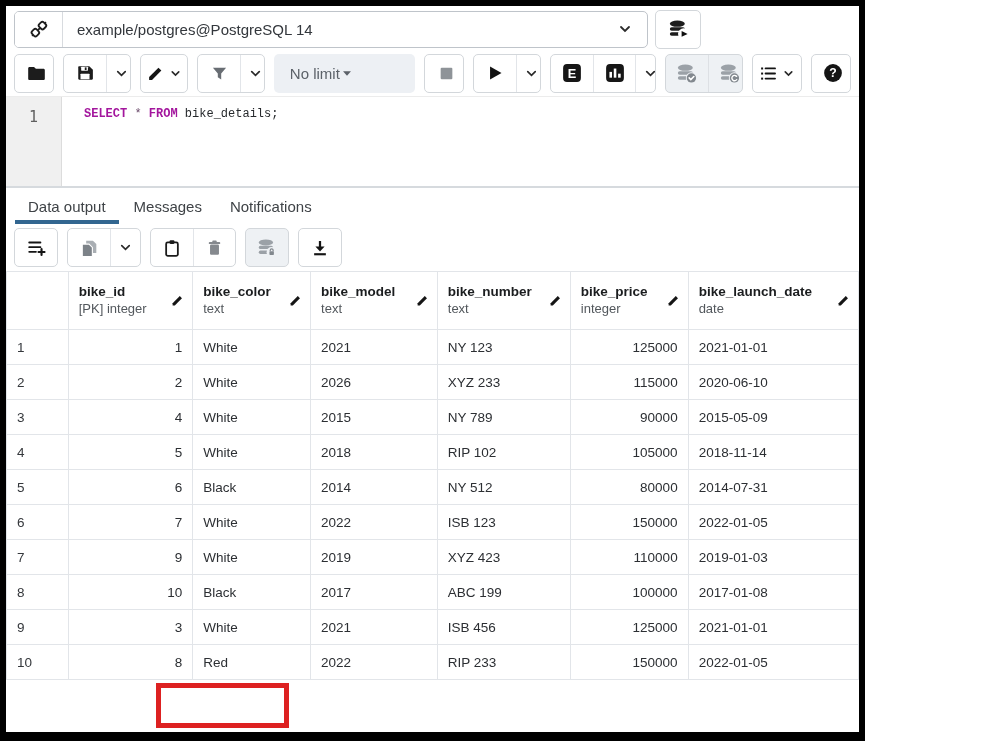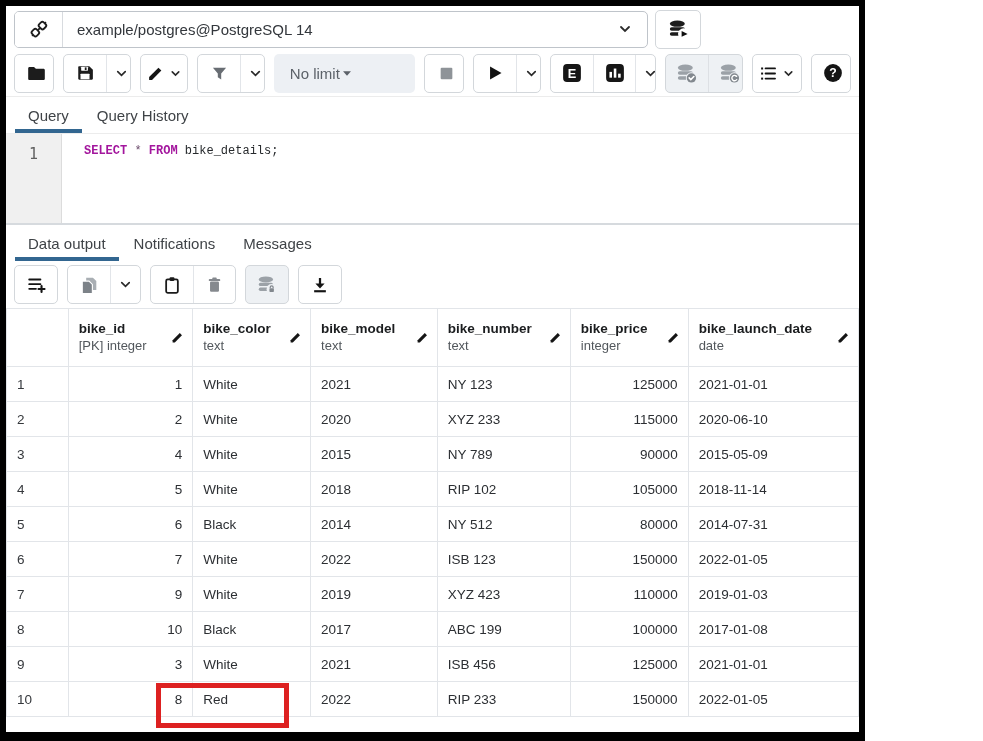--- a/index.html
+++ b/index.html
@@ -277,38 +277,34 @@
           <span>
             <svg width="20" height="20" viewBox="0 0 18 18">
                 <circle cx="9" cy="9" r="8" fill="#141414"></circle>
                 <text x="9" y="13" text-anchor="middle" font-size="11" font-weight="bold" fill="#fff" font-family="Liberation Sans, sans-serif">?</text>
               </svg>
           </span>
         </button>
       </div>
     </div>
 
-    <div class="tabs">
-      <div class="tab active">Query</div>
-      <div class="tab">Query History</div>
-    </div>
 
     <div class="editor">
       <div class="gutter">
         <span>1</span>
       </div>
       <div class="code" id="sql-line"><span class="keyword">SELECT</span><span class="plain"> </span><span class="operator">*</span><span class="plain"> </span><span class="keyword">FROM</span><span class="plain"> bike_details;</span></div>
     </div>
 
     <div class="divider"></div>
 
     <div class="tabs" style="border-top:none;">
       <div class="tab active">Data output</div>
+      <div class="tab">Messages</div>
       <div class="tab">Notifications</div>
-      <div class="tab">Messages</div>
     </div>
 
     <div class="grid-toolbar">
       <div class="btn-group">
         <button class="tbtn">
           <span>
             <svg width="19" height="19" viewBox="0 0 17 17">
               <g stroke="#141414" stroke-width="1.7" stroke-linecap="round">
                   <path d="M2 4h10M2 8.2h10M2 12.4h6"></path>
                 </g>
@@ -478,21 +474,21 @@
               <td>White</td>
               <td>2021</td>
               <td>NY 123</td>
               <td class="r">125000</td>
               <td>2021-01-01</td>
             </tr>
             <tr>
               <td class="rownum">2</td>
               <td class="r">2</td>
               <td>White</td>
-              <td>2020</td>
+              <td>2026</td>
               <td>XYZ 233</td>
               <td class="r">115000</td>
               <td>2020-06-10</td>
             </tr>
             <tr>
               <td class="rownum">3</td>
               <td class="r">4</td>
               <td>White</td>
               <td>2015</td>
               <td>NY 789</td>

